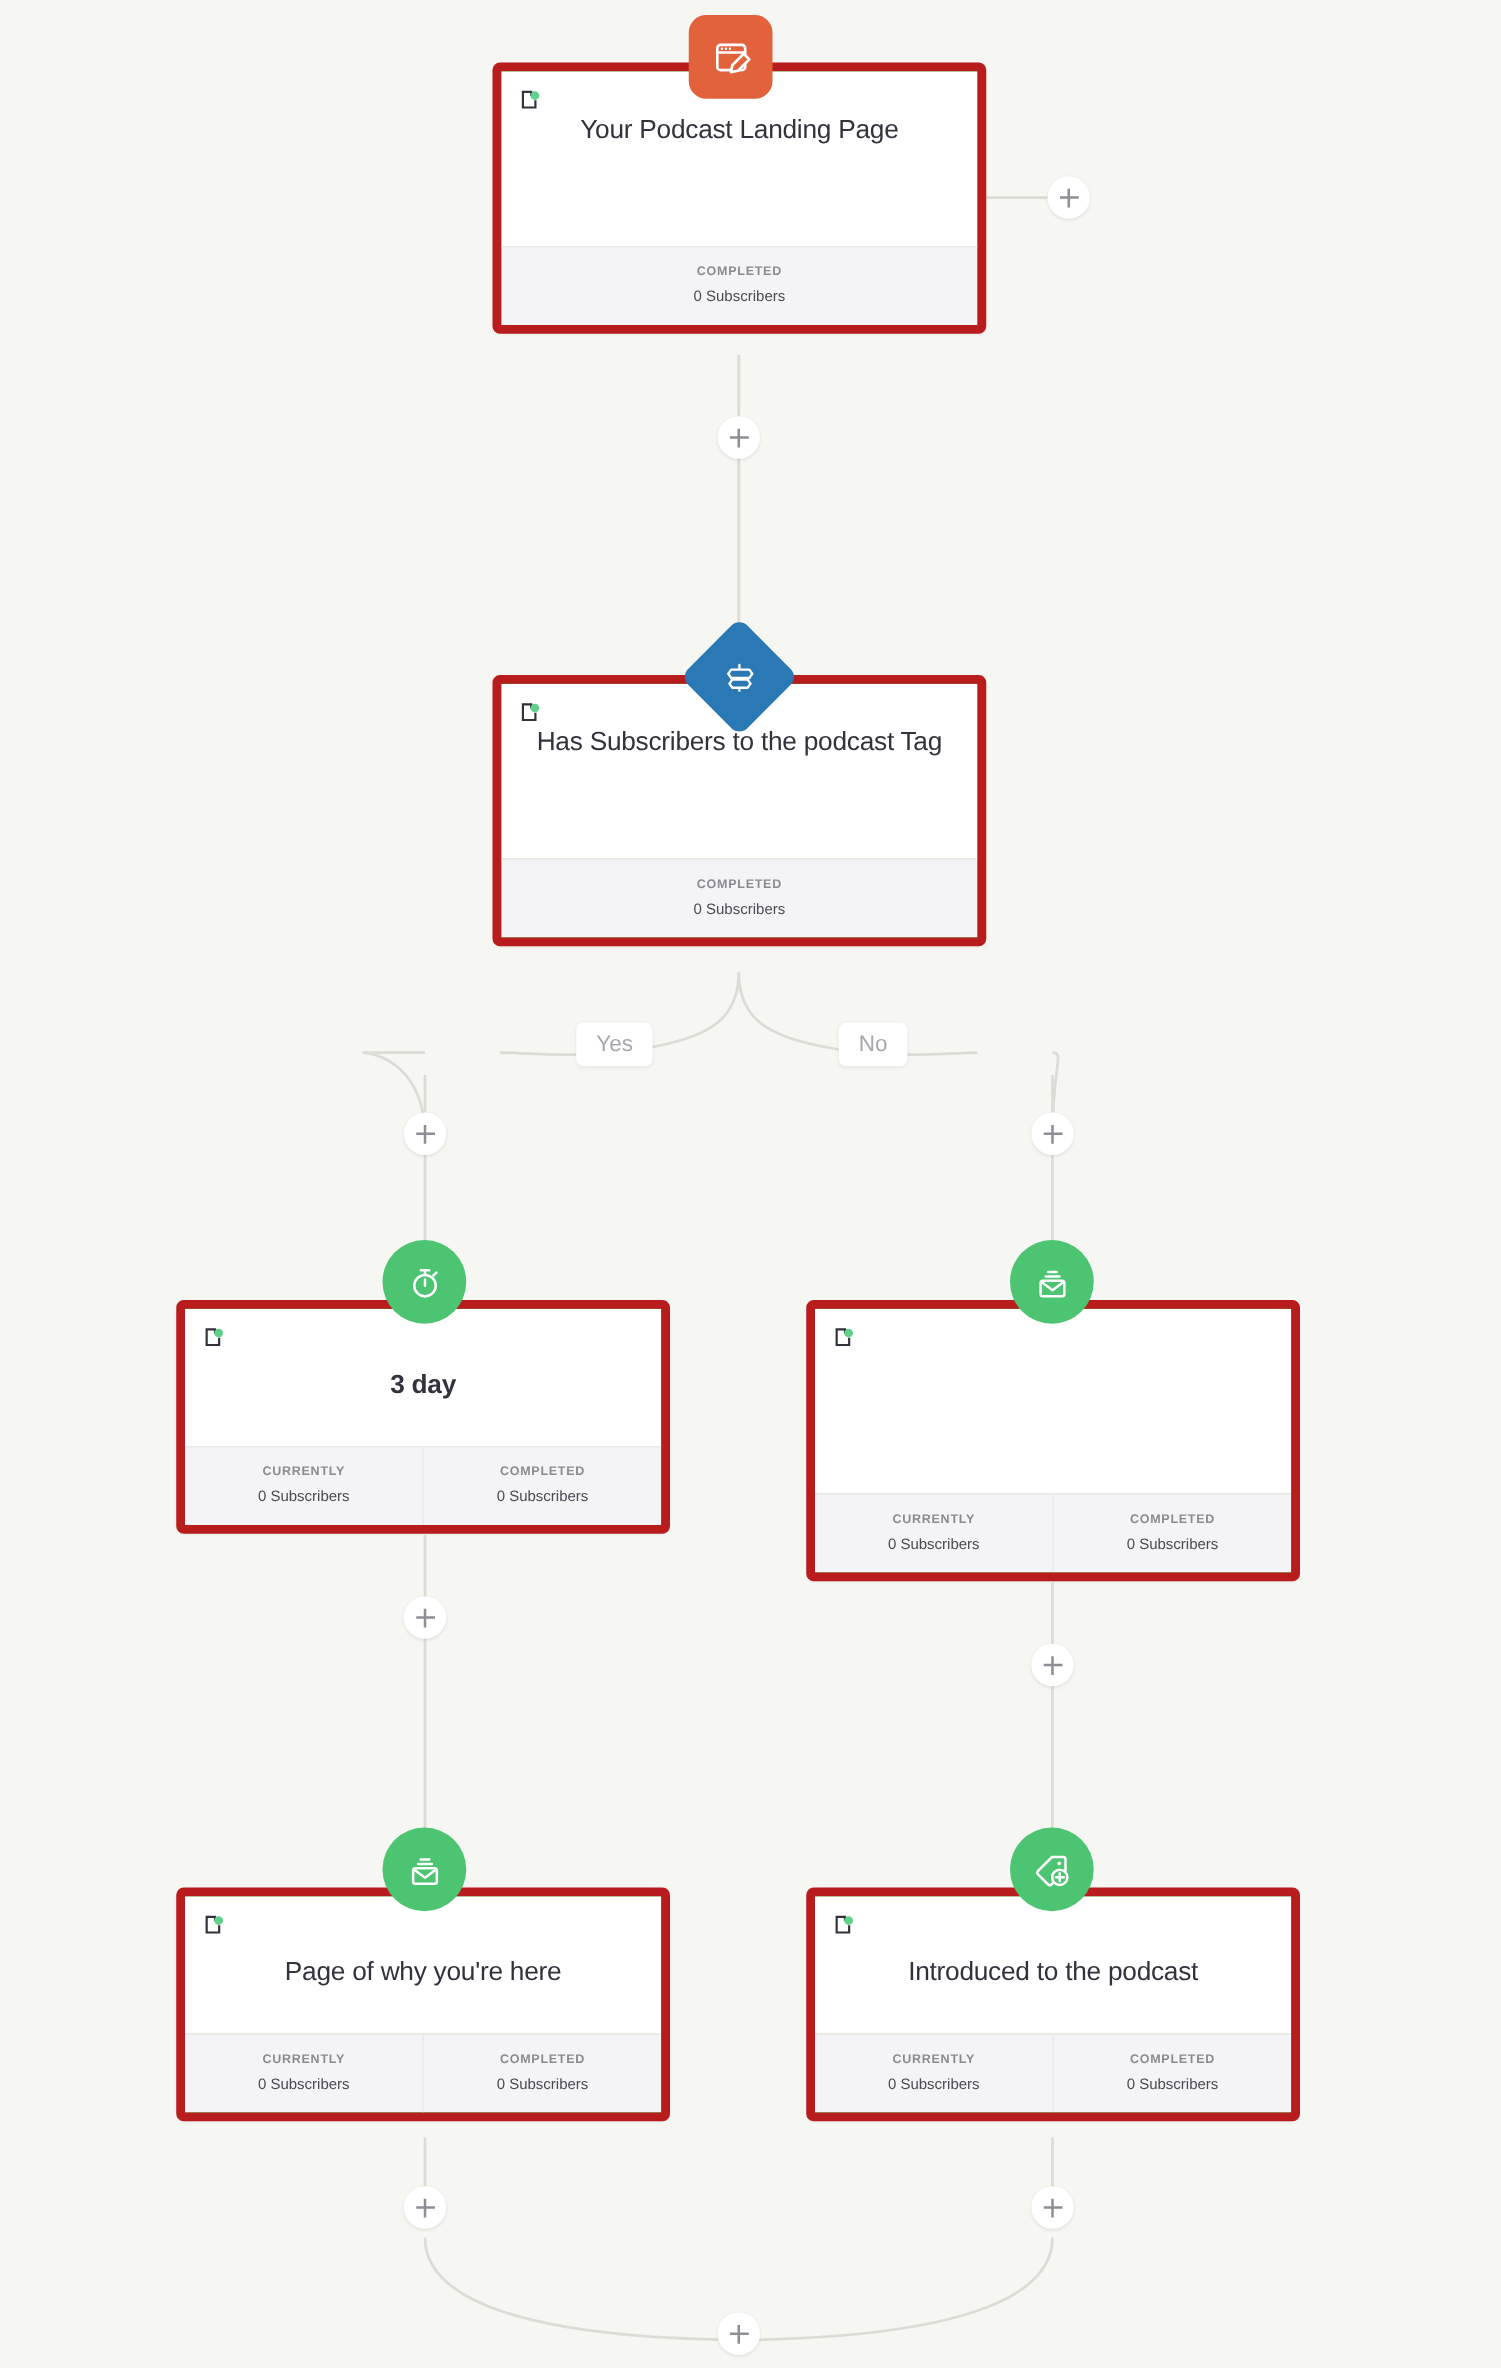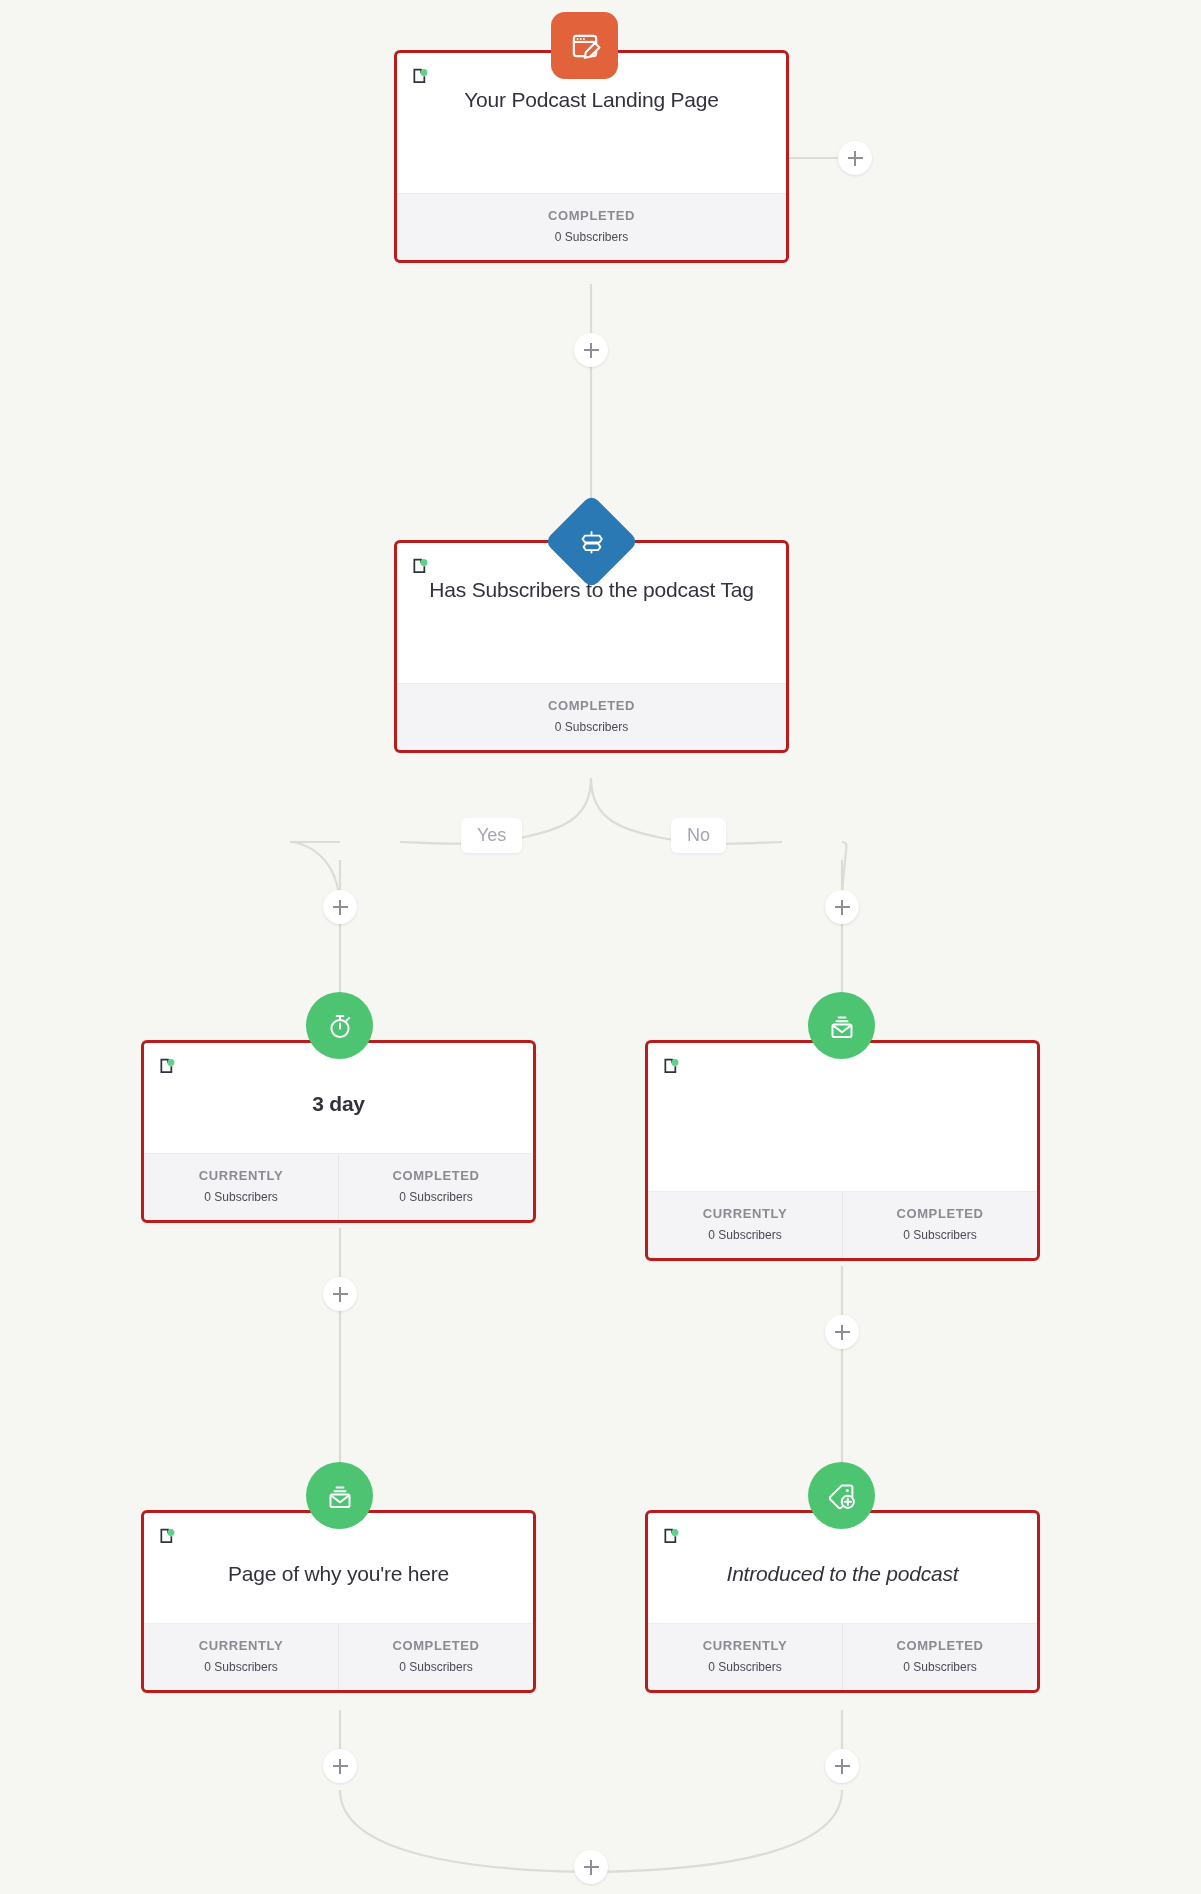--- a/index.html
+++ b/index.html
@@ -28,21 +28,21 @@
     left: 0; top: 0;
     width: 1201px;
     height: 1894px;
     pointer-events: none;
   }
 
   
   .card {
     position: absolute;
     background: #4d7c0f;
-    border: 3px solid #b91c1c;
+    border: 7px solid #b91c1c;
     border-radius: 6px;
     box-shadow: 0 1px 2px rgba(0,0,0,0.04);
     box-sizing: border-box;
     overflow: hidden;
   }
   .card-body {
     background: #ffffff;
     padding: 22px 14px 18px 14px;
     position: relative;
     box-sizing: border-box;
@@ -72,21 +72,21 @@
   .stat {
     flex: 1 1 0;
     text-align: center;
     padding: 14px 4px 16px 4px;
     box-sizing: border-box;
   }
   .stat + .stat {
     border-left: 1px solid #e6e6e8;
   }
   .stat-label {
-    font-size: 13px;
+    font-size: 10px;
     font-weight: bold;
     letter-spacing: 0.6px;
     color: #8a8a92;
     text-transform: uppercase;
     display: block;
   }
   .stat-value {
     font-size: 12px;
     color: #4a4a55;
     display: block;
@@ -342,21 +342,21 @@
   </div>
 
   <div class="card" style="left:645px; top:1510px; width:395px;">
     <div class="card-body" style="height:110px;">
       <span class="card-flag">
         <svg viewBox="0 0 24 24" width="20" height="20">
           <path d="M4 3 h8 v3 M4 3 v15 h12 v-6" fill="none" stroke="#32323c" stroke-width="2.1" stroke-linecap="square"></path>
           <circle cx="15.5" cy="6.5" r="4.2" fill="#5ed18a"></circle>
         </svg>
       </span>
-      <div class="card-title" style="margin-top:24px;font-style:italic;">Introduced to the podcast</div>
+      <div class="card-title" style="margin-top:24px;">Introduced to the podcast</div>
     </div>
     <div class="card-stats">
       <div class="stat">
         <span class="stat-label">CURRENTLY</span>
         <span class="stat-value">0 Subscribers</span>
       </div>
       <div class="stat">
         <span class="stat-label">COMPLETED</span>
         <span class="stat-value">0 Subscribers</span>
       </div>

